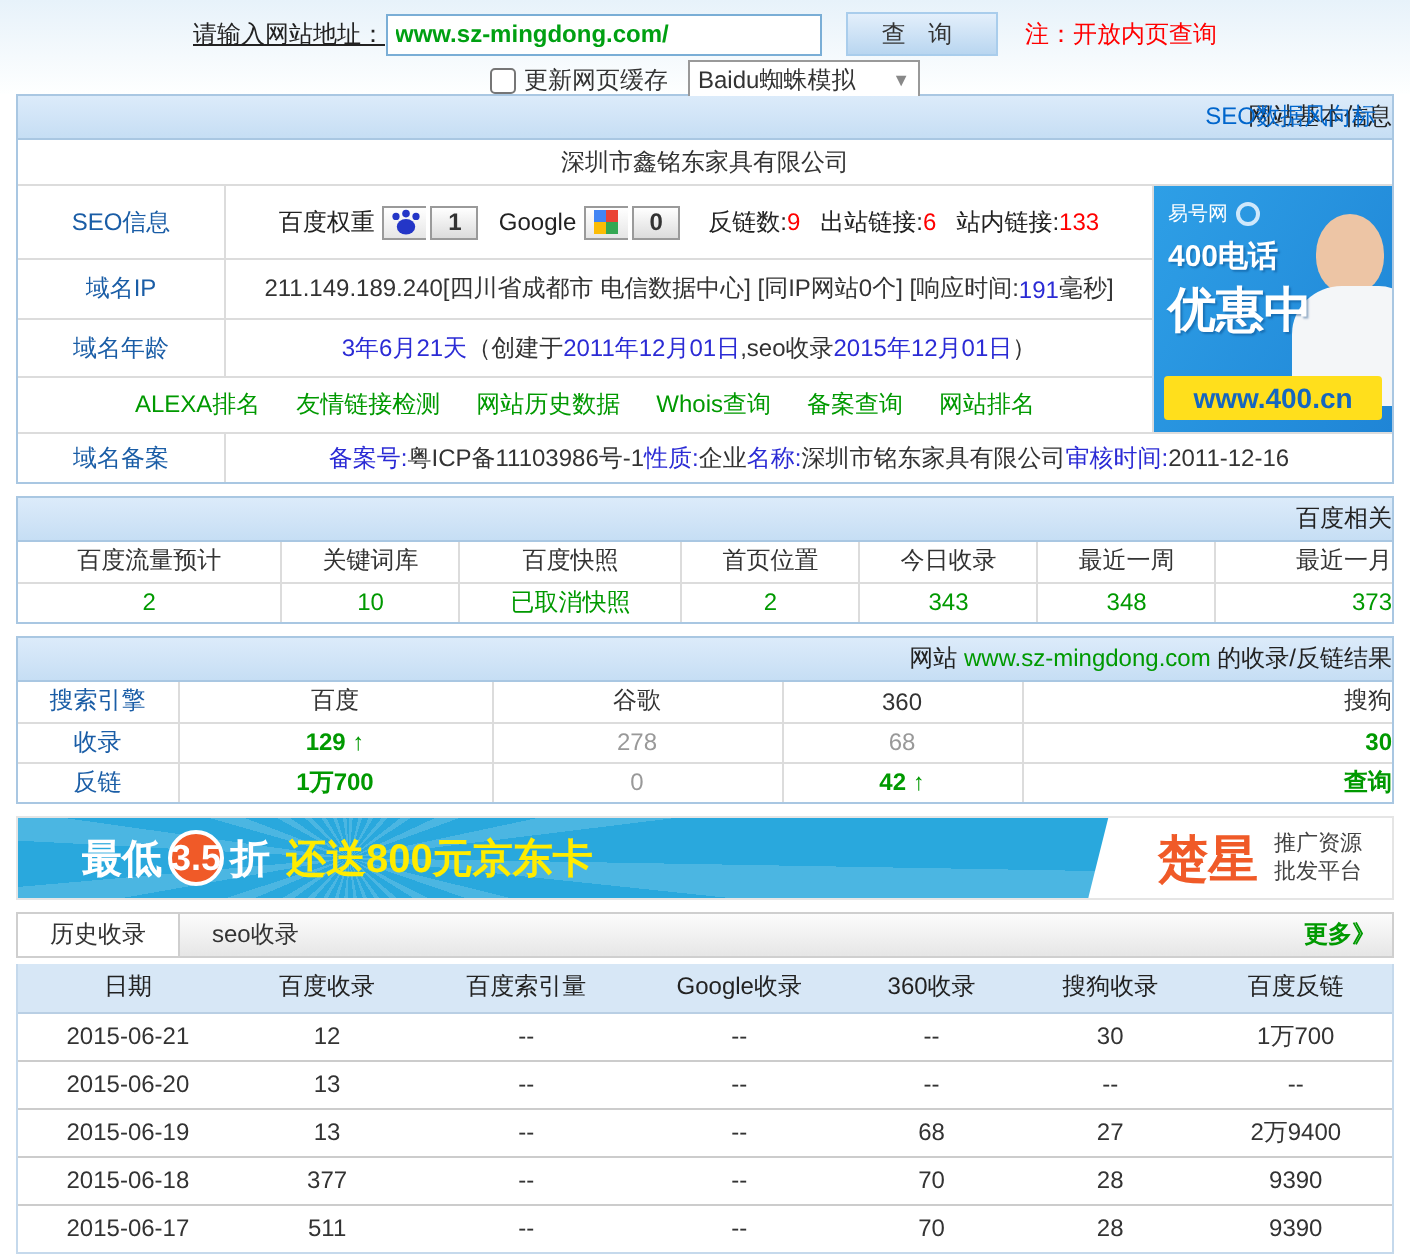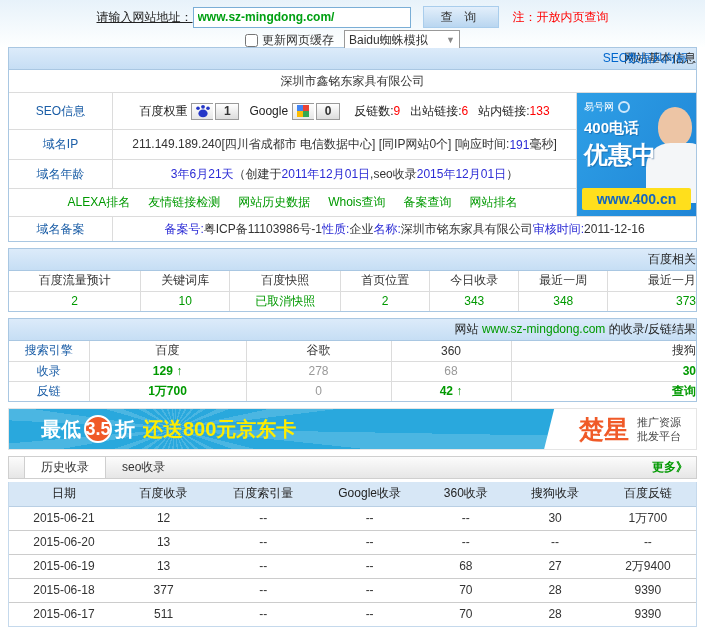--- a/index.html
+++ b/index.html
@@ -76,21 +76,21 @@
   .banner-blue > * { position:relative; }
   .b-white { color:#fff; font-size:20px; font-weight:bold; }
   .b-circle { display:inline-flex; width:28px; height:28px; border-radius:50%; background:#f05a28; color:#fff; font-weight:bold; font-size:18px; align-items:center; justify-content:center; margin:0 3px; border:2px solid #fff; }
   .b-yellow { color:#ffec00; font-size:20px; font-weight:bold; margin-left:8px; }
   .b-notch { position:absolute; right:-12px; top:-4px; width:24px; height:52px; background:#fff; transform:rotate(14deg); }
   .banner-white { flex:1; background:#fff; display:flex; align-items:center; padding-left:18px; }
   .b-brand { color:#f05a28; font-size:25px; font-weight:bold; font-family:"Liberation Serif","DejaVu Serif",serif; margin-right:8px; }
   .b-sub { display:flex; flex-direction:column; justify-content:center; font-size:11px; color:#444; line-height:14px; }
 
   
-  .tabs { margin:0 8px; height:23px; background:linear-gradient(#fcfcfc,#e6e6e6); border:1px solid #cfcfcf; border-bottom:1px solid #cfcfcf; display:flex; align-items:stretch; position:relative;padding-left:16px; }
+  .tabs { margin:0 8px; height:23px; background:linear-gradient(#fcfcfc,#e6e6e6); border:1px solid #cfcfcf; border-bottom:1px solid #cfcfcf; display:flex; align-items:stretch; position:relative; }
   .tab { padding:0 16px; display:flex; align-items:center; color:#333; cursor:pointer; }
   .tab.active { background:#fff; border-right:1px solid #cfcfcf; border-left:1px solid #cfcfcf; margin-left:-1px; }
   .more-link { position:absolute; right:8px; top:0; bottom:0; display:flex; align-items:center; color:#009900; font-weight:bold; }
   .history-wrap { margin:3px 8px 0 8px; border:1px solid #c5d9ec; border-top:none; }
   .history-tbl td { text-align:center; height:24px; border-bottom:1px solid #cccccc; color:#333; }
   .history-tbl thead td { background:#d7e7f6; color:#222; border-bottom:1px solid #b9cfe4; }
   .history-tbl tbody tr:last-child td { border-bottom:none; }
 </style>
 </head>
 <body>

